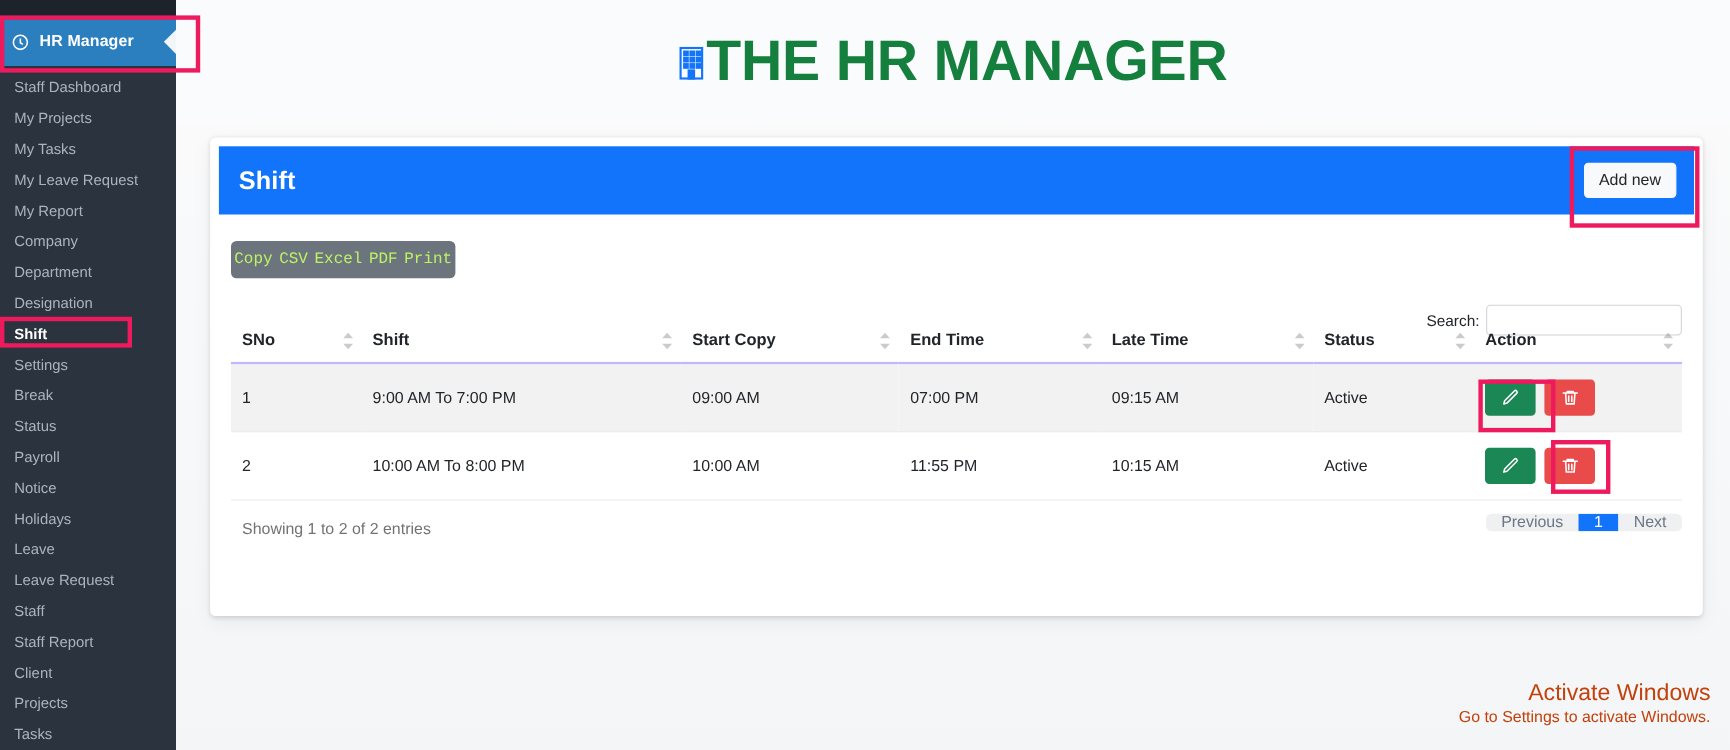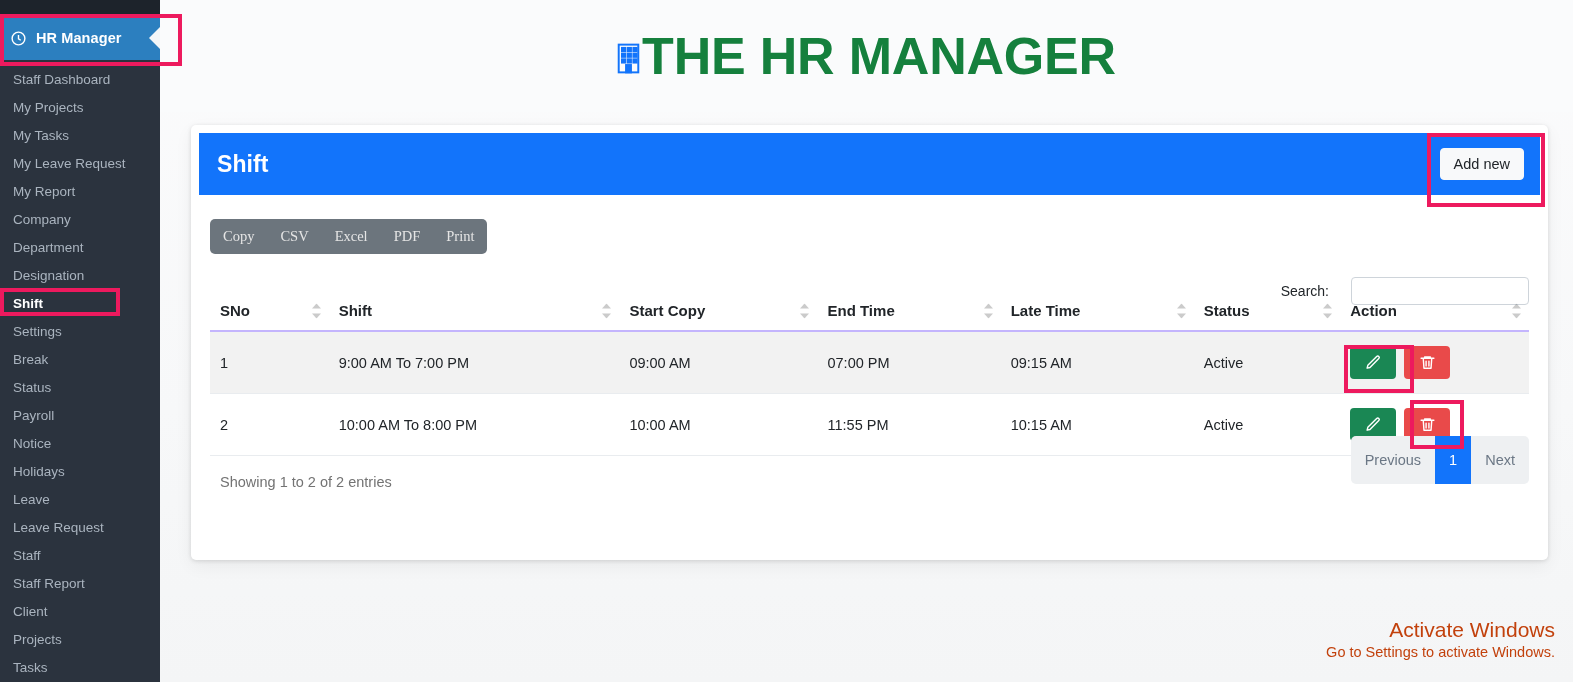--- a/index.html
+++ b/index.html
@@ -112,31 +112,31 @@
   .dt-buttons {
     display: inline-flex;
     background: #6c757d;
     border-radius: 5px;
     overflow: hidden;
     margin-top: 12px;
   }
   .dt-btn {
     background: transparent;
     border: none;
-    color: #e5e5e5;
-    font-family: Liberation Serif, serif;
+    color: #bef264;
+    font-family: Liberation Mono, monospace;
     font-size: 14.5px;
-    padding: 9px 13px;
+    padding: 9px 3px;
     cursor: pointer;
   }
 
   .dt-filter {
     position: absolute; right: 11px; top: 82px;
     display: flex; align-items: center;
-    font-size: 14px; color: #212529; gap: 16px;
+    font-size: 14px; color: #212529;
   }
   .dt-filter label { margin-right: 6px; }
   .dt-filter input {
     width: 178px; height: 28px;
     border: 1px solid #ced4da;
     border-radius: 4px;
     font-size: 14px;
     padding: 0 6px;
     font-family: "Liberation Sans", sans-serif;
     outline: none;
@@ -199,21 +199,21 @@
     color: #737373;
   }
   .dt-paginate {
     position: absolute; right: 11px; bottom: 6px;
     display: inline-flex;
     background: #eef0f2;
     border-radius: 5px;
     overflow: hidden;
   }
   .pg {
-    padding: 16px 14px;
+    padding: 0 14px;
     font-size: 14.5px;
     color: #6b7785;
     cursor: pointer;
     user-select: none;
   }
   .pg.active { background: #1274fb; color: #ffffff; }
 
   
   .watermark {
     position: absolute; right: 18px; bottom: 20px;

